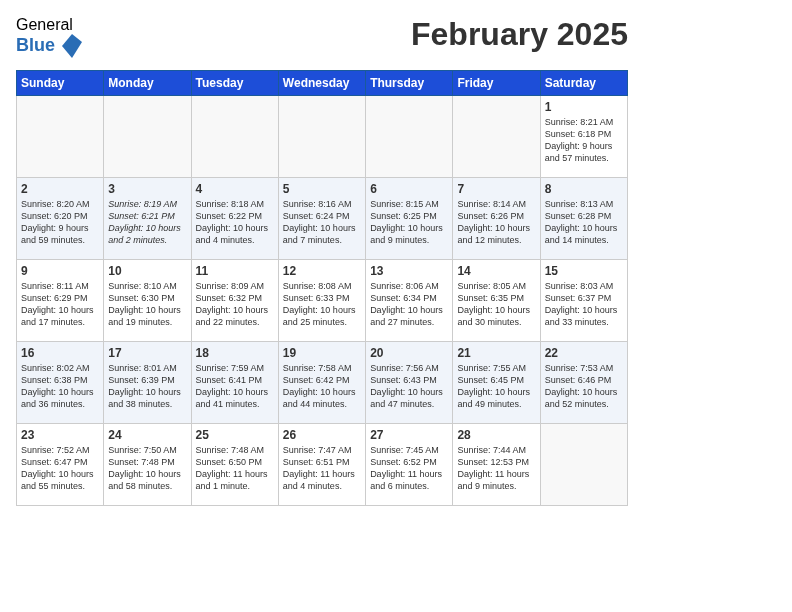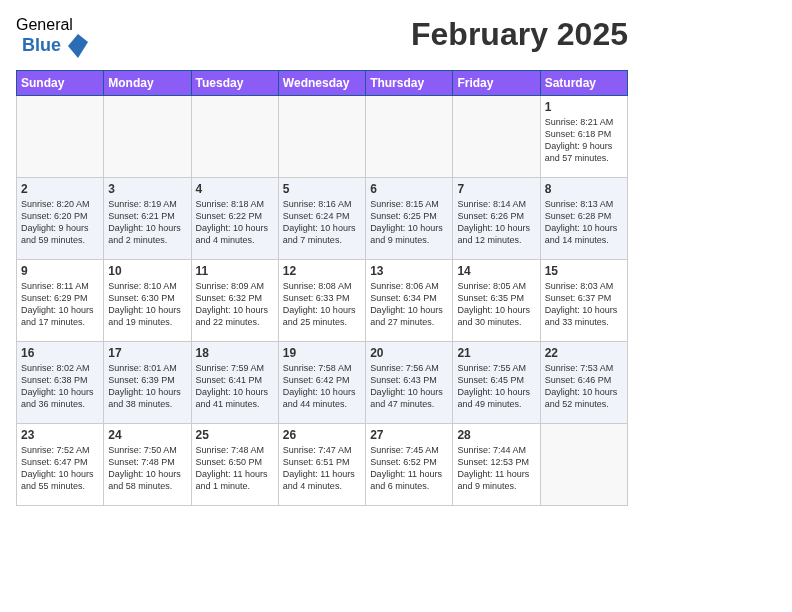--- a/index.html
+++ b/index.html
@@ -26,21 +26,20 @@
     }
     .logo-text {
       display: flex;
       flex-direction: column;
       line-height: 1.1;
     }
     .logo-blue {
       font-size: 18px;
       font-weight: bold;
       color: #2a6db5;
-      margin-left: 6px;
     }
     .logo-icon {
       width: 20px;
       height: 24px;
       margin-left: 2px;
     }
     .title-block {
       text-align: right;
     }
     .month-title {
@@ -51,21 +50,21 @@
     .location {
       font-size: 14px;
       color: #555;
     }
     .calendar {
       width: 100%;
       border-collapse: collapse;
       table-layout: fixed;
     }
     .calendar th {
-      background: #8b5cf6;
+      background: #1d4ed8;
       color: #fff;
       font-size: 12px;
       font-weight: bold;
       padding: 5px 4px;
       text-align: left;
       border: 1px solid #1a5a9a;
     }
     .calendar td {
       border: 1px solid #ccc;
       vertical-align: top;
@@ -145,21 +144,21 @@
         <tr class="row-shaded">
           <td>
             <span class="day-num">2</span>
             <div class="day-info" style="white-space: pre-line;">Sunrise: 8:20 AM
 Sunset: 6:20 PM
 Daylight: 9 hours
 and 59 minutes.</div>
           </td>
           <td>
             <span class="day-num">3</span>
-            <div class="day-info" style="white-space: pre-line;">Sunrise: 8:19 AM
+            <div class="day-info" style="white-space: pre-line; font-style: italic;">Sunrise: 8:19 AM
 Sunset: 6:21 PM
 Daylight: 10 hours
 and 2 minutes.</div>
           </td>
           <td>
             <span class="day-num">4</span>
             <div class="day-info" style="white-space: pre-line;">Sunrise: 8:18 AM
 Sunset: 6:22 PM
 Daylight: 10 hours
 and 4 minutes.</div>

